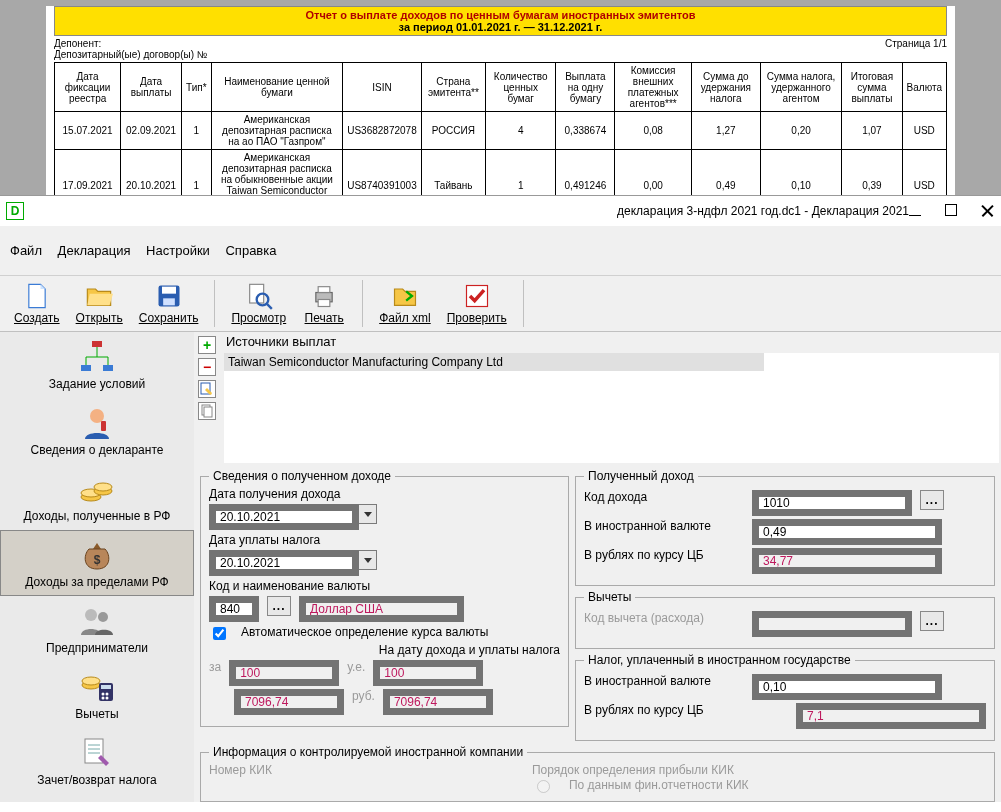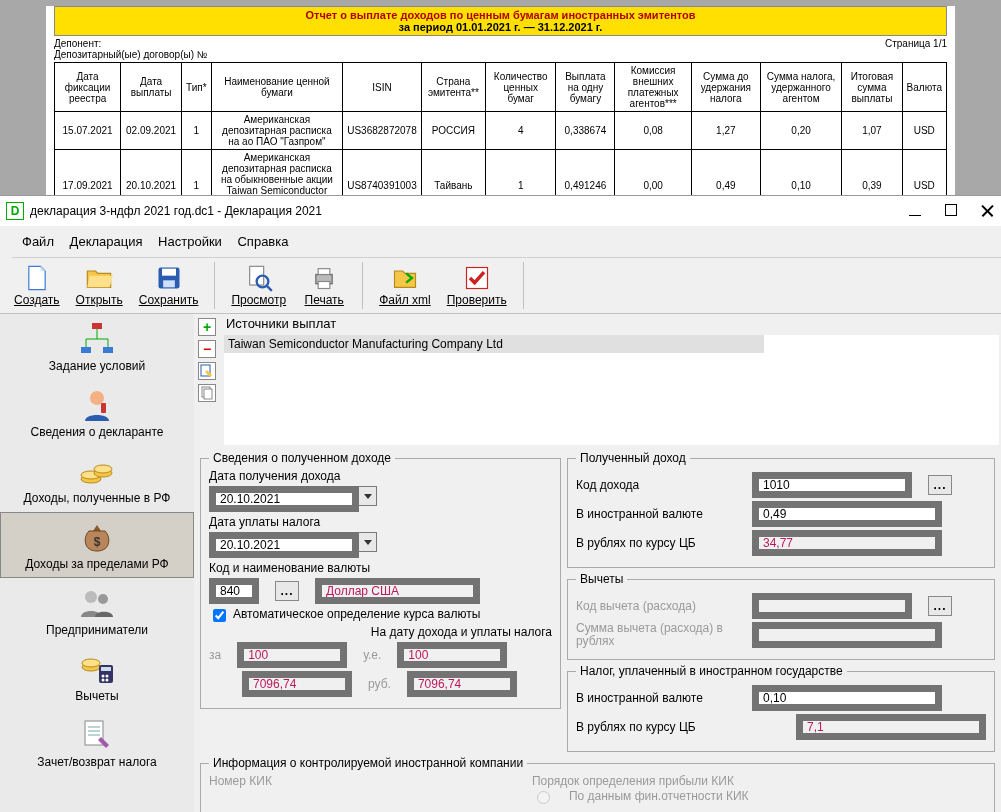--- a/index.html
+++ b/index.html
@@ -13,30 +13,30 @@
 .pdf-title div:last-child { color:#000; }
 .pdf-meta { display:flex; justify-content:space-between; font-size:10px; margin:2px 0; }
 .pdf-table { border-collapse:collapse; width:100%; }
 .pdf-table th, .pdf-table td { border:1px solid #000; padding:2px 4px; font-size:10px; text-align:center; vertical-align:middle; }
 .pdf-table th { font-weight:normal; line-height:1.1; }
 
 
 .app { position:relative; background:#f0f0f0; border-top:1px solid #999; }
 .titlebar { display:flex; align-items:center; height:30px; padding:0 6px; background:#fff; }
 .titlebar .app-icon { width:18px; height:18px; margin-right:6px; display:flex; align-items:center; justify-content:center; font-weight:bold; color:#0a0; border:1px solid #0a0; font-size:12px; }
-.titlebar .title-text { flex:1; font-size:12px; }
+.titlebar .title-text { flex:1; font-size:12px;text-align:right; }
 .win-btns { display:flex; gap:22px; }
 .win-btn { width:14px; height:14px; position:relative; }
 .win-min::after { content:""; position:absolute; width:12px; height:1.5px; background:#000; bottom:2px; }
 .win-max::after { content:""; position:absolute; width:10px; height:10px; border:1.5px solid #000; top:0; left:0; }
 .win-close::before,.win-close::after { content:""; position:absolute; width:15px; height:1.5px; background:#000; top:6px; left:-1px; }
 .win-close::before { transform:rotate(45deg); }
 .win-close::after { transform:rotate(-45deg); }
 
-.menubar { padding:8px 10px; font-size:13px; border-bottom:1px solid #d0d0d0;margin-left:12px; }
+.menubar { padding:17px 10px; font-size:13px; border-bottom:1px solid #d0d0d0; }
 .menubar span { margin-right:12px; }
 
 .toolbar { display:flex; padding:4px 6px; border-bottom:1px solid #c0c0c0; background:#f0f0f0;text-decoration:underline; }
 .tb-group { display:flex; border-right:1px solid #c0c0c0; padding-right:8px; margin-right:8px; }
 .tb-btn { display:flex; flex-direction:column; align-items:center; min-width:60px; padding:2px 8px; font-size:12px; }
 .tb-icon { width:28px; height:28px; margin-bottom:1px; }
 
 
 .workarea { display:flex; }
 .sidebar { width:194px; background:#eaeaea; }
@@ -52,32 +52,32 @@
 .src-area { display:flex; }
 .src-list { flex:1; background:#fff; margin:2px; }
 .src-title { font-size:13px; padding:2px 4px; }
 .src-row { padding:2px 4px; font-size:12px; background:#e0e0e0; width:540px; }
 
 
 .cols { display:flex; padding:0 6px; gap:6px; }
 .col { flex:1; }
 fieldset { border:1px solid #aaa; margin:4px 0; padding:4px 8px 8px 8px; font-size:12px; }
 legend { font-size:12px; padding:0 4px; }
-.row { display:flex; align-items:center; margin:3px 0; gap:16px; }
+.row { display:flex; align-items:flex-start; margin:3px 0; gap:8px; }
 .row label,.lbl { font-size:12px; }
 .row .lbl { width:160px; }
 input.field { border:7px solid #737373; background:#fff; font:inherit; padding:6px 4px; height:20px; }
 input.field.ro { background:#f0f0f0; color:#be185d; }
 .dd-wrap { display:flex; }
 .dd-wrap input { width:150px; }
 .dd-btn { width:18px; height:20px; border:1px solid #7a7a7a; border-left:none; background:#e8e8e8; display:flex; align-items:center; justify-content:center; }
 .tri-down { width:0; height:0; border-left:4px solid transparent; border-right:4px solid transparent; border-top:5px solid #333; }
 .dots-btn { width:24px; height:20px; border:1px solid #888; background:#e8e8e8; display:flex; align-items:center; justify-content:center; font-weight:bold; letter-spacing:1px; }
 .dim { color:#9a9a9a; }
-.chk { display:flex; align-items:flex-start; gap:4px; }
+.chk { display:flex; align-items:flex-start; gap:12px; }
 .chk input { margin-top:2px; }
 .indent { margin-left:28px; font-size:12px;text-align:right; }
 .radio { display:flex; align-items:center; gap:16px; }
 
 
 svg { display:block; }
 </style>
 </head>
 <body>
 
@@ -389,24 +389,20 @@
             </div>
           </fieldset>
 
           <fieldset>
             <legend>Вычеты</legend>
             <div class="row">
                 <span class="lbl dim">Код вычета (расхода)</span>
               <input class="field ro" style="width: 160px;" readonly="" disabled="">
               <div class="dots-btn">...</div>
             </div>
-            <div class="row">
-                <span class="lbl dim" style="line-height:1.1;">Сумма вычета (расхода) в рублях</span>
-              <input class="field ro" style="width: 190px;" readonly="" disabled="">
-            </div>
           </fieldset>
 
           <fieldset>
             <legend>Налог, уплаченный в иностранном государстве</legend>
             <div class="row">
                 <span class="lbl">В иностранной валюте</span>
               <input class="field" style="width: 190px;" value="0,10">
             </div>
             <div class="row">
                 <span class="lbl">В рублях по курсу ЦБ</span>

